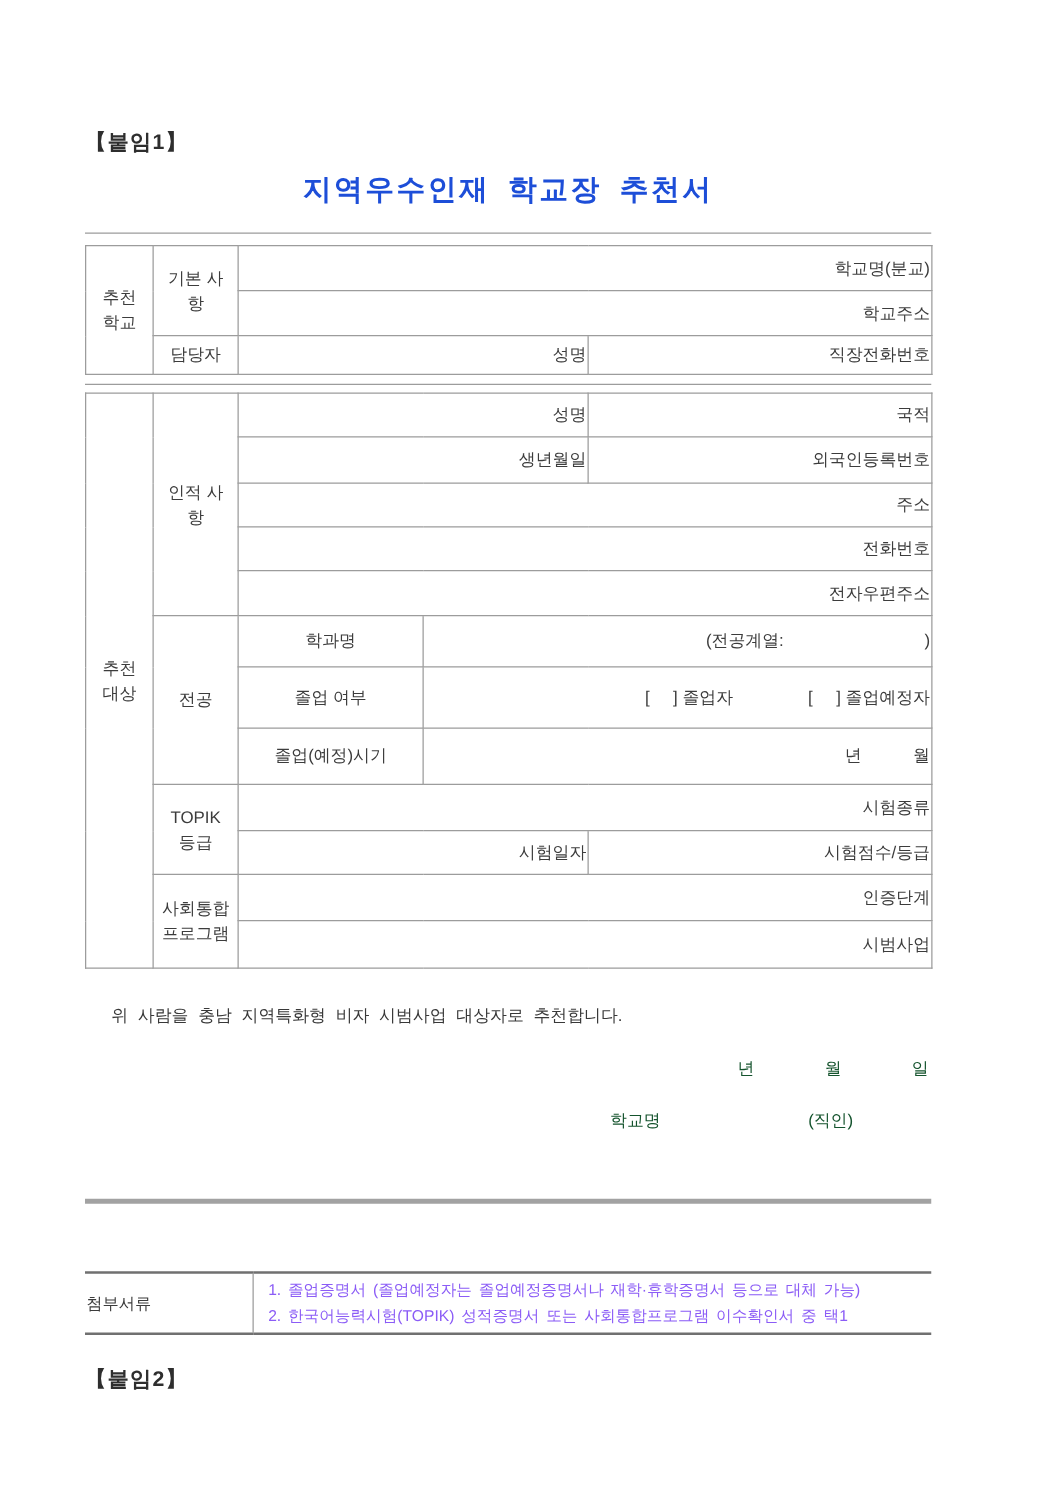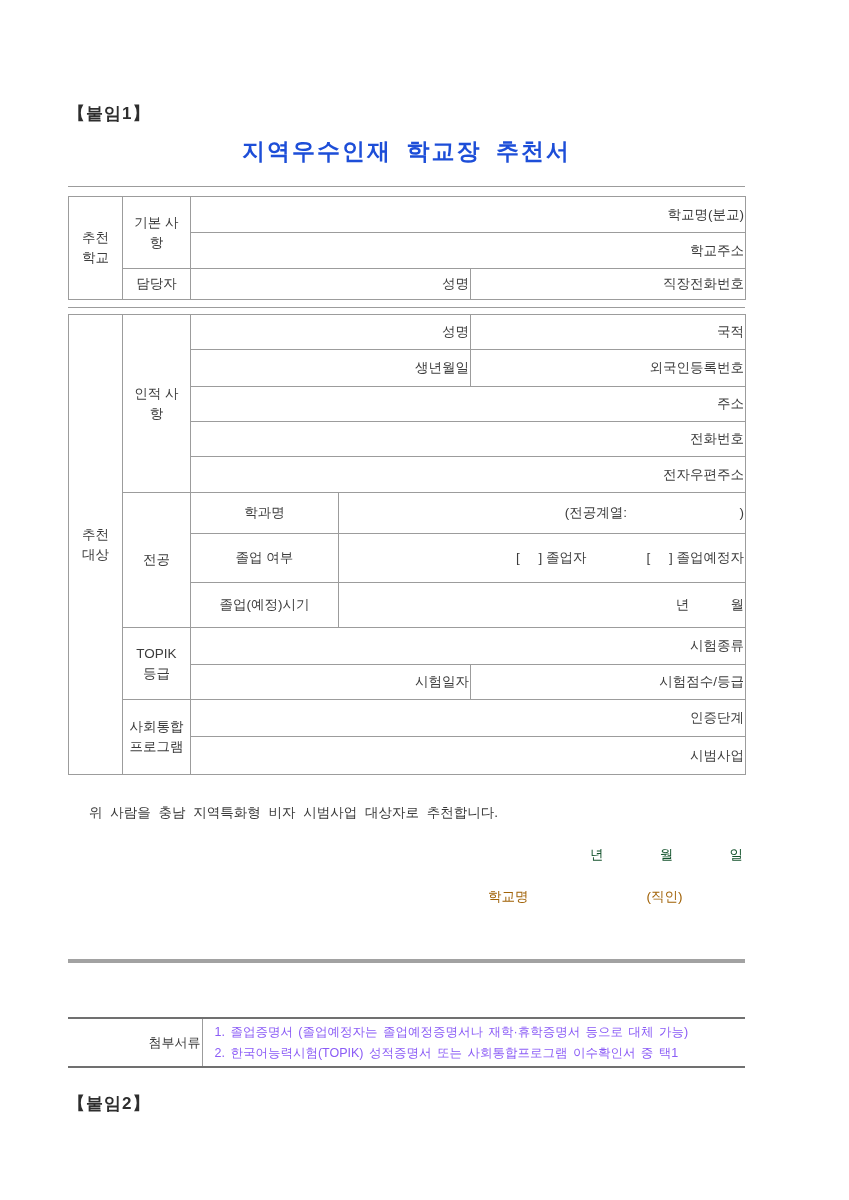--- a/index.html
+++ b/index.html
@@ -22,26 +22,26 @@
   }
   .grp{text-align:center;line-height:1.45;padding:0 6px;}
   .lbl{text-align:right;padding-left:10px;}
   .ctr{text-align:center;padding:0 4px;margin-top:29px;}
   .pre{white-space:pre;}
   .ind146{padding-left:146px;}
   .ind16{padding-left:6px;}
   .ind30{padding-left:30px;}
   .statement{left:78px;top:804px;font-size:13.5px;word-spacing:4px;color:#383838;margin-left:11px;}
   .date-line{left:68px;top:846px;width:675px;text-align:right;font-size:13.5px;color:#14532d;}
-  .seal-line{left:488px;top:888px;display:flex;gap:118px;font-size:13.5px;color:#a16207;}
+  .seal-line{left:488px;top:888px;display:flex;gap:118px;font-size:13.5px;color:#14532d;}
   .addressee{left:74px;top:911px;font-size:17px;color:#2e2e2e;letter-spacing:1.5px;word-spacing:2px;}
   .thick-rule{left:68px;top:959px;width:677px;height:4px;background:#a2a2a2;}
   .attach-tbl{left:68px;top:1017px;width:677px;height:51px;}
   .attach-tbl td{border-top:2px solid #707070;border-bottom:2px solid #707070;vertical-align:middle;}
-  .attach-tbl td.alabel{border-right:1px solid #9c9c9c;text-align:right;font-size:13px;color:#3c3c3c;}
+  .attach-tbl td.alabel{border-right:1px solid #9c9c9c;text-align:left;font-size:13px;color:#3c3c3c;}
   .attach-tbl td.aitems{padding-left:12px;}
   .attach-item{font-size:12.5px;line-height:21px;color:#8b5cf6;word-spacing:2px;}
   .paper-spec{left:68px;top:1072px;width:677px;text-align:right;font-size:11px;color:#3c3c3c;}
 </style>
 </head>
 <body>
 
 <div class="page">
 
   <div class="abs attach-label" style="left:68px;top:102px;">【붙임1】</div>

